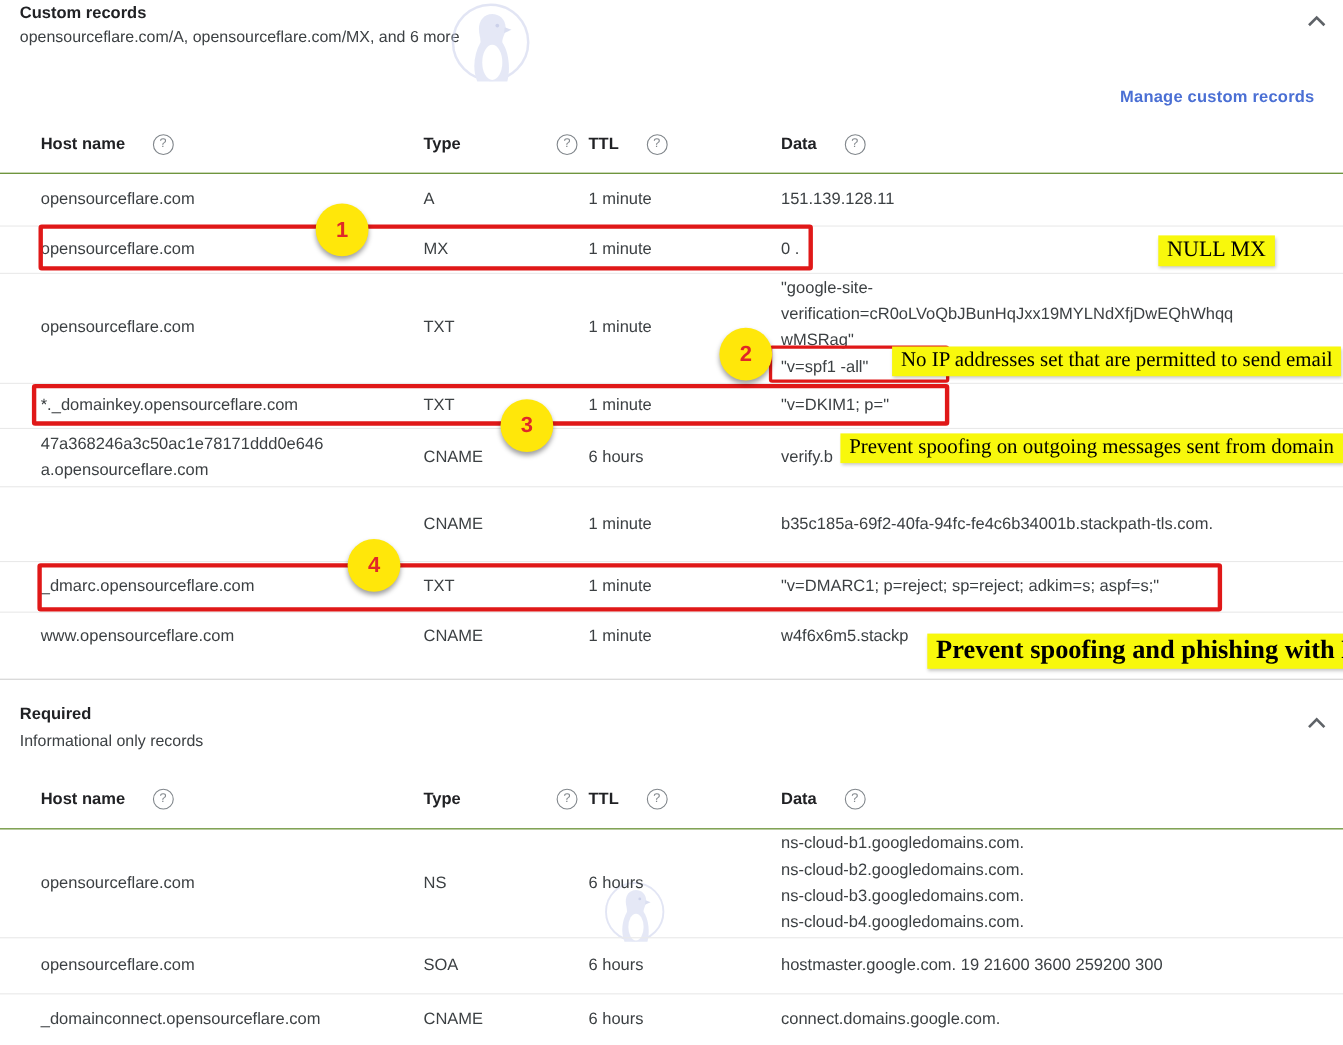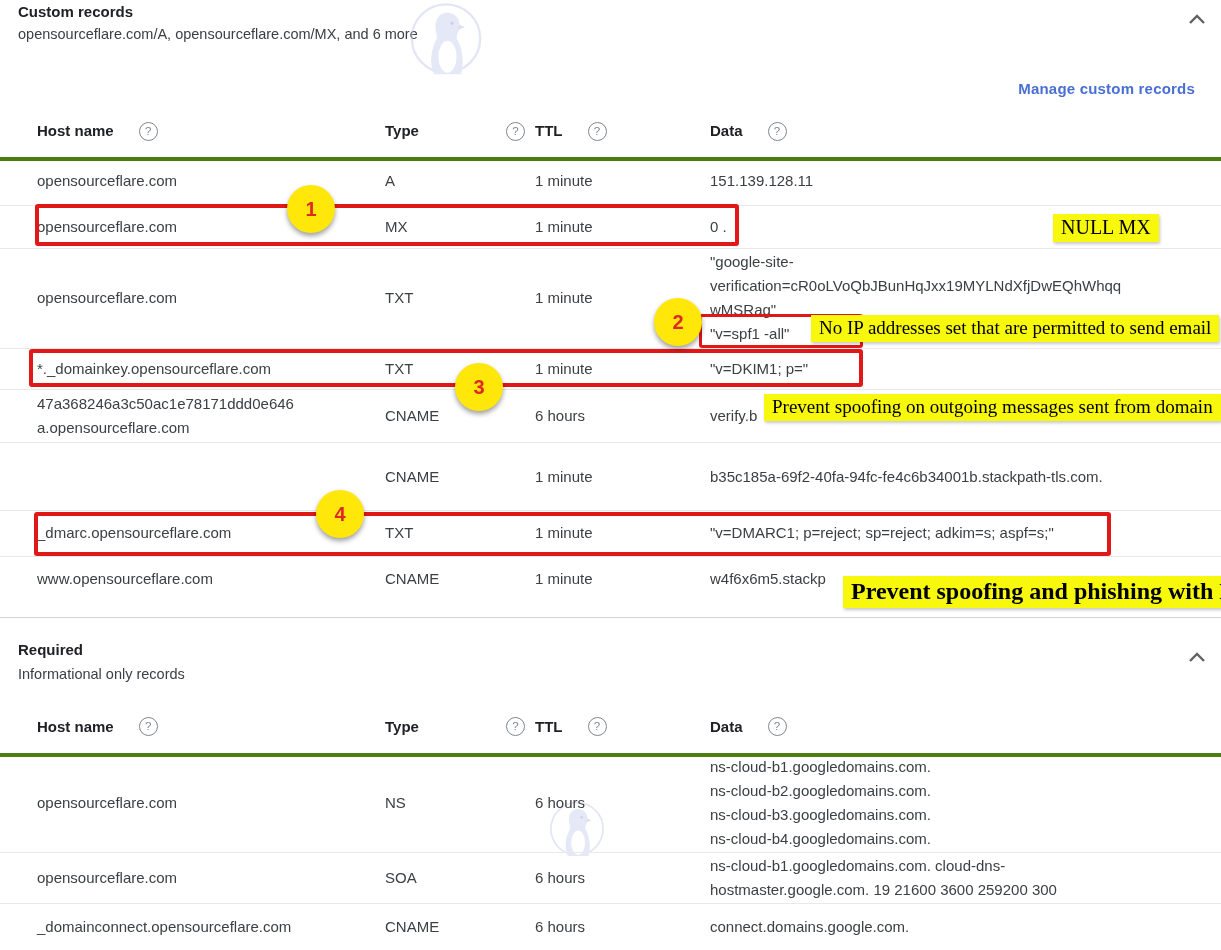--- a/index.html
+++ b/index.html
@@ -16,21 +16,21 @@
   #required-sub{top:666px;}
   .chevron{position:absolute;width:24px;height:24px;cursor:pointer;}
   #chevron-custom{left:1185px;top:8px;}
   #chevron-required{left:1185px;top:646px;}
   #manage-link{
     position:absolute;right:26px;top:80px;font-size:15px;font-weight:700;
     color:#4a6fd4;cursor:pointer;letter-spacing:.2px;margin-left:11px;
   }
   
   .row{position:absolute;left:0;width:100%;border-bottom:1px solid #e9e9e9;z-index:2;}
-  .row.hdr{border-bottom:4px solid #4d7c0f;}
+  .row.hdr{border-bottom:1px solid #4d7c0f;}
   .c{position:absolute;top:50%;transform:translateY(-50%);font-size:15px;line-height:24px;color:#3c4043;}
   .c .ln{white-space:nowrap;}
   .c-host{left:37px;width:335px;}
   .c-type{left:385px;width:140px;justify-content:space-between;}
   .c-ttl{left:535px;width:165px;}
   .c-data{left:710px;width:505px;}
   .hdr .c{font-weight:700;color:#202124;display:flex;align-items:center;}
   .qicon{
     display:inline-block;width:17px;height:17px;border:1.5px solid #80868b;border-radius:50%;
     color:#80868b;font-size:11.5px;line-height:17px;text-align:center;font-weight:400;
@@ -296,21 +296,20 @@
   <div class="c c-host">
       <div class="ln">opensourceflare.com</div>
     </div>
   <div class="c c-type">
       <div class="ln">SOA</div>
     </div>
   <div class="c c-ttl">
       <div class="ln">6 hours</div>
     </div>
   <div class="c c-data">
-    <div class="ln">ns-cloud-b1.googledomains.com. cloud-dns-</div>
     <div class="ln">hostmaster.google.com. 19 21600 3600 259200 300</div>
   </div>
 </div>
 
 <div id="r-dc" class="row">
   <div class="c c-host">
       <div class="ln">_domainconnect.opensourceflare.com</div>
     </div>
   <div class="c c-type">
       <div class="ln">CNAME</div>

